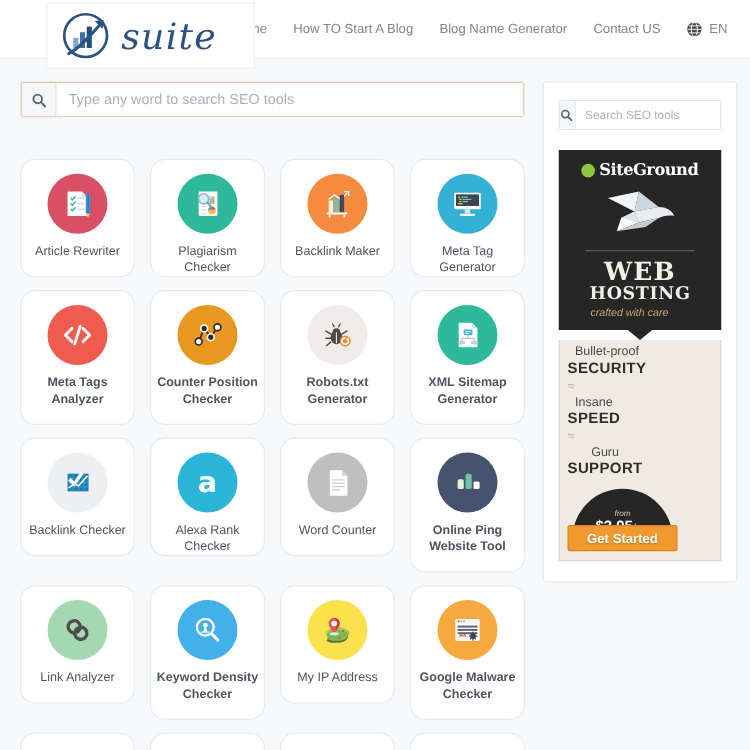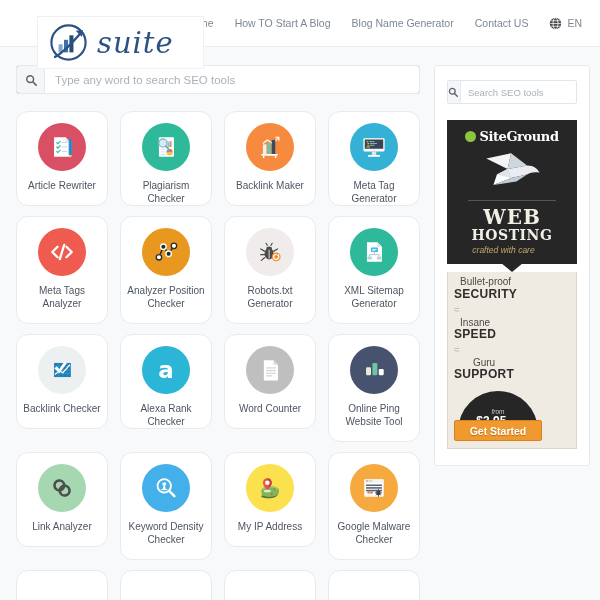--- a/index.html
+++ b/index.html
@@ -16,21 +16,21 @@
     height: 47px;
     background: #ffffff;
     border-bottom: 1px solid #e9edf1;
     display: flex;
     align-items: center;
     position: relative;
   }
   .logo-box {
     position: absolute;
     left: 37px;
-    top: 16px;
+    top: 2px;
     width: 167px;
     height: 53px;
     background: #fff;
     border: 1px solid #eef1f4;
     display: flex;
     align-items: center;
     padding-left: 8px;
     z-index: 5;
   }
   .logo-mark { width: 45px; height: 45px; flex: none; }
@@ -61,21 +61,21 @@
   .aside { width: 156px; flex: none; }
 
   
   .searchbar {
     display: flex;
     height: 29px;
     background: #f97316;
     border: 1px solid #e3e9ef;
     border-radius: 3px;
     overflow: hidden;
-    margin-bottom: 17px;
+    margin-bottom: 33px;
   }
   .search-btn {
     width: 28px;
     background: #f4f6f8;
     border-right: 1px solid #e3e9ef;
     display: flex; align-items: center; justify-content: center;
   }
   .search-input {
     flex: 1;
     border: none;
@@ -98,21 +98,21 @@
   .card {
     background: #fff;
     border: 1px solid #e7ebef;
     border-radius: 12px;
     height: 95px;
     display: flex;
     flex-direction: column;
     align-items: center;
     padding-top: 11px;
   }
-  .card.tall { height: 108px; }
+  .card.tall { height: 108px; font-weight: bold; }
   .circle {
     width: 48px; height: 48px;
     border-radius: 50%;
     display: flex; align-items: center; justify-content: center;
     flex: none;
   }
   .circle svg { display: block; }
   .card-label {
     margin-top: 9px;
     font-size: 10px;
@@ -375,21 +375,21 @@
       <div class="card tall">
         <span class="circle" style="background:#e8981e">
           <svg viewBox="0 0 34 34" width="30" height="30" aria-hidden="true">
             <polyline points="9,23 14,11 20,19 26,10" fill="none" stroke="#2b2b2b" stroke-width="1.6"></polyline>
             <circle cx="9" cy="23" r="3.1" fill="#fff" stroke="#2b2b2b" stroke-width="1.5"></circle>
             <circle cx="14" cy="11" r="3.1" fill="#2b2b2b" stroke="#fff" stroke-width="1.5"></circle>
             <circle cx="20" cy="19" r="3.1" fill="#2b2b2b" stroke="#fff" stroke-width="1.5"></circle>
             <circle cx="26" cy="10" r="3.1" fill="#fff" stroke="#2b2b2b" stroke-width="1.5"></circle>
           </svg>
         </span>
-        <div class="card-label">Analyzer Position Checker</div>
+        <div class="card-label">Counter Position Checker</div>
       </div>
 
       <div class="card tall">
         <span class="circle" style="background:#f0eceb">
           <svg viewBox="0 0 34 34" width="30" height="30" aria-hidden="true">
             <ellipse cx="16" cy="19" rx="5.2" ry="6.4" fill="#4b4b4b"></ellipse>
             <ellipse cx="16" cy="13.5" rx="3.2" ry="2.6" fill="#4b4b4b"></ellipse>
             <line x1="14" y1="9.5" x2="12.5" y2="7" stroke="#4b4b4b" stroke-width="1.2" stroke-linecap="round"></line>
             <line x1="18" y1="9.5" x2="19.5" y2="7" stroke="#4b4b4b" stroke-width="1.2" stroke-linecap="round"></line>
             <line x1="10.8" y1="16" x2="6.5" y2="13.5" stroke="#4b4b4b" stroke-width="1.4" stroke-linecap="round"></line>

